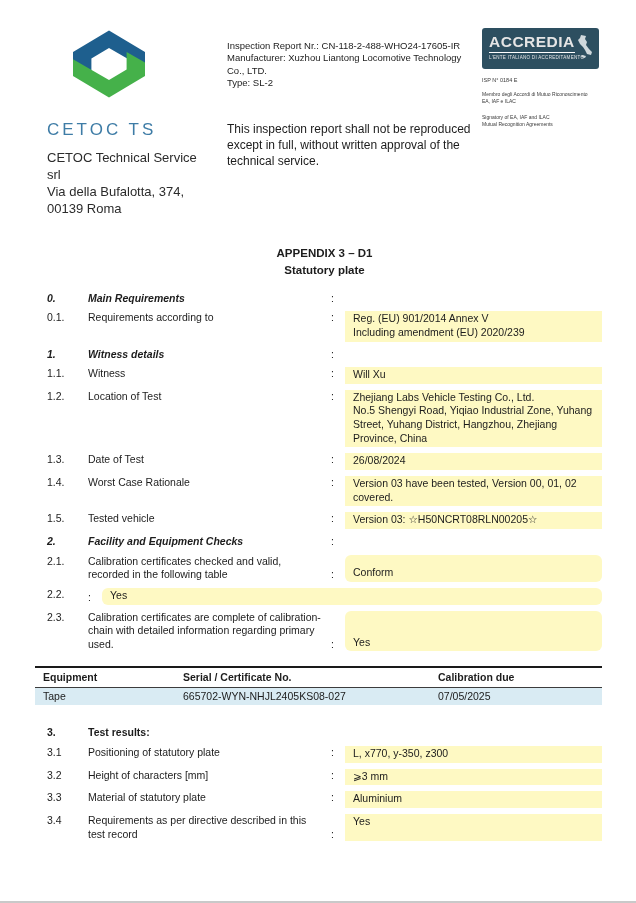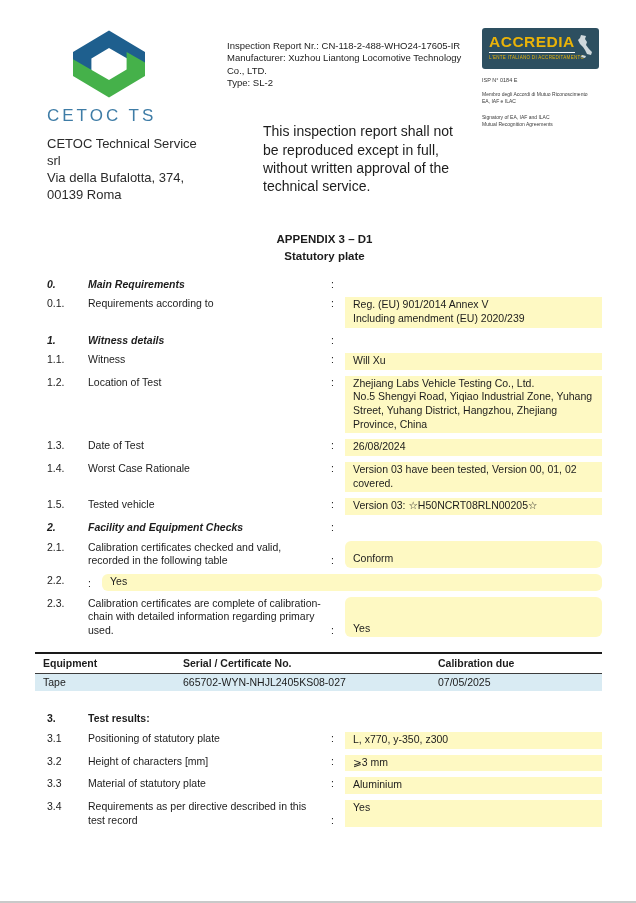--- a/index.html
+++ b/index.html
@@ -4,27 +4,27 @@
 <style>
   * { margin:0; padding:0; box-sizing:border-box; }
   html,body { background:#e9e9e9; }
   body { width:636px; height:903px; margin:0 auto; font-family:"Liberation Sans","DejaVu Sans",sans-serif; color:#1c1c1c; }
   .page { width:636px; height:903px; background:#fff; position:relative; overflow:hidden; padding:28px 34px 0 47px; border-bottom:2px solid #c9c9c9; }
 
   
   .hdr { display:flex; align-items:flex-start; }
   .hdr-left { width:152px; flex:0 0 152px; }
   .logo-wrap { padding-left:14px; }
-  .brand-name { color:#3e7ca6; font-size:17px; letter-spacing:3px; margin-top:2px; white-space:nowrap; }
+  .brand-name { color:#3e7ca6; font-size:17px; letter-spacing:3px; margin-top:16px; white-space:nowrap; }
   .brand-addr { font-size:13px; line-height:1.32; margin-top:9px; color:#2b2b2b; white-space:pre-line; }
   .hdr-mid { flex:1; padding:12px 10px 0 28px; }
   .report-info { font-size:9.5px; line-height:1.3; white-space:pre-line; max-width:288px; }
-  .disclaimer { font-size:14px; line-height:1.3; margin-top:33px; max-width:292px;margin-left:36px; }
+  .disclaimer { font-size:12px; line-height:1.3; margin-top:33px; max-width:292px; }
   .hdr-right { width:120px; flex:0 0 120px; padding-top:0; }
-  .accredia-box { width:117px; height:41px; background:#2d4f60; border-radius:3px; color:#eab308; padding:5px 7px 4px 7px; position:relative; }
+  .accredia-box { width:117px; height:41px; background:#2d4f60; border-radius:3px; color:#e5e5e5; padding:5px 7px 4px 7px; position:relative; }
   .accredia-name { font-size:15.5px; font-weight:bold; letter-spacing:.5px; line-height:1.1; }
   .accredia-tagline { font-size:4.5px; letter-spacing:.3px; border-top:1px solid #fff; margin-top:2px; padding-top:1.5px; width:86px; white-space:nowrap; }
   .italy { position:absolute; right:5px; top:7px; }
   .acc-isp { font-size:5.5px; color:#3a3a3a; margin-top:8px; }
   .acc-small { font-size:5px; line-height:1.45; color:#3a3a3a; margin-top:8px; white-space:pre-line; }
 
   
   .title-block { text-align:center; margin-top:29px; }
   .title-line1 { font-size:11.5px; font-weight:bold; }
   .title-line2 { font-size:11.5px; font-weight:bold; margin-top:5px; }

